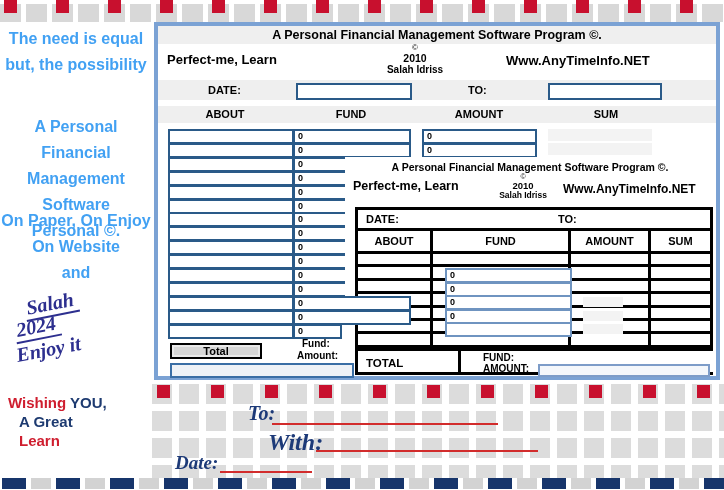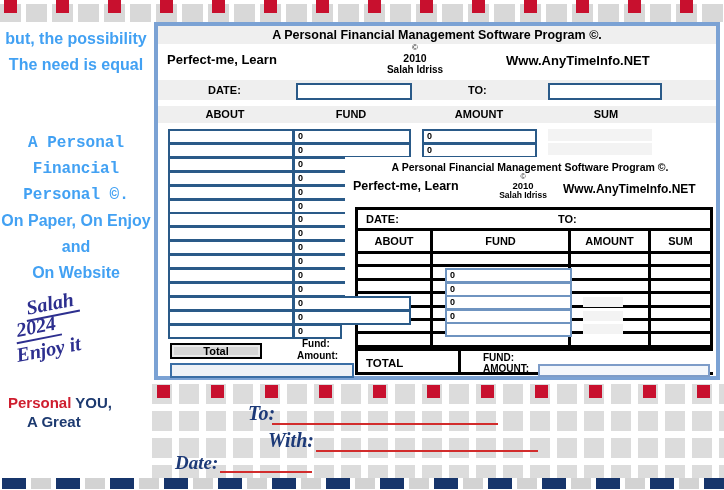--- a/index.html
+++ b/index.html
@@ -26,28 +26,28 @@
     background-image:
       linear-gradient(90deg,#17356b 0 24px,transparent 24px),
       linear-gradient(90deg,#d3d3d3 0 20px,transparent 20px);
     background-size:54px 11px,54px 11px;
     background-position:2px 0,31px 0;
     background-repeat:repeat-x,repeat-x;}
   
   .sidebar{position:absolute;left:0;top:22px;width:152px;height:362px;}
   .q{position:absolute;left:0;width:152px;text-align:center;
      font-weight:bold;font-size:16px;line-height:26px;color:#42a1f3;}
-  .q1{top:4px;} .q2{top:108px;font-family:Liberation Mono, monospace;} .q3{top:186px;}
+  .q1{top:4px;} .q2{top:92px;} .q3{top:186px;}
   .hw{position:absolute;font-family:"Liberation Serif",serif;font-style:italic;
       font-weight:bold;font-size:20px;color:#2d2f8f;transform:rotate(-11deg);}
   .hw-u{border-bottom:2px solid #2d2f8f;padding:0 4px 1px 2px;}
   .hw1{left:24px;top:270px;} .hw2{left:14px;top:293px;} .hw3{left:16px;top:316px;}
   .wishing{position:absolute;left:8px;top:393px;font-weight:bold;font-size:15px;
            line-height:19px;white-space:nowrap;}
-  .wishing .indent{margin-left:19px;}
+  .wishing .indent{margin-left:11px;}
   .red{color:#cf1e2f;} .navy{color:#1d3a70;}
   
   .panel{position:absolute;left:154px;top:22px;width:566px;height:358px;
          border:4px solid #7ba2d4;background:#fff;box-sizing:border-box;}
   .band{position:absolute;left:0;width:558px;background:#efefef;}
   .title-band{top:0;height:18px;text-align:center;font-weight:bold;font-size:12.5px;
               line-height:18px;color:#000;}
   .product{position:absolute;left:9px;top:26px;font-weight:bold;font-size:13px;}
   .credit{position:absolute;left:222px;top:18px;width:70px;text-align:center;line-height:1.1;}
   .credit .c1{font-size:8px;} .credit .c2{font-weight:bold;font-size:10.5px;}
@@ -116,47 +116,48 @@
                  background:#f4f7fb;border:2px solid #7d9cc8;}
   .obox{position:absolute;left:100px;width:120px;height:11px;background:#fff;
         border:2px solid #6f94c0;font-weight:bold;font-size:9px;line-height:11px;
         padding-left:3px;z-index:6;}
   .gbox{position:absolute;left:238px;width:40px;height:10px;background:#f3f3f3;z-index:6;}
   .g0{top:140px;} .g1{top:153.5px;} .g2{top:167px;}
   
   .card-lbl{position:absolute;font-family:"Liberation Serif",serif;font-style:italic;
             font-weight:bold;color:#1d3a78;z-index:3;}
   .to-label{left:248px;top:402px;font-size:20px;}
-  .with-label{left:268px;top:429px;font-size:20px;}
+  .with-label{left:268px;top:429px;font-size:24px;}
   .date-label{left:175px;top:452px;font-size:19px;}
   .card-line{position:absolute;height:2px;background:#d22c2c;z-index:3;}
   .to-line{left:272px;top:423px;width:226px;}
   .with-line{left:316px;top:450px;width:222px;}
   .date-line{left:220px;top:471px;width:92px;}
 </style>
 </head>
 <body>
 
 <div id="stage">
 
   <div class="strip-top"></div>
 
   <div class="sidebar">
     <div class="q q1">
+      <div>The need is equal</div>
       <div>but, the possibility</div>
-      <div>The need is equal</div>
     </div>
     <div class="q q2">
       <div>A Personal Financial</div>
+      <div>Management Software</div>
       <div>Personal ©.</div>
     </div>
     <div class="q q3">
       <div>On Paper, On Enjoy</div>
+      <div>On Website</div>
       <div>and</div>
-      <div>On Website</div>
     </div>
     <div class="hw hw1"><span class="hw-u">Salah</span></div>
     <div class="hw hw2"><span class="hw-u">2024</span></div>
     <div class="hw hw3">Enjoy it</div>
   </div>
 
   <div class="panel">
     <div class="band title-band">
       <span>A Personal Financial Management Software Program ©.</span>
     </div>
@@ -267,22 +268,23 @@
           <div class="obox" style="top: 165px;"></div>
         </div>
       <div class="gbox g0"></div>
       <div class="gbox g1"></div>
       <div class="gbox g2"></div>
     </div>
   </div>
 
   <div class="grid-area"></div>
   <div class="wishing">
-    <div><span class="red">Personal</span><span class="navy"> YOU,</span></div>
+    <div><span class="red">Wishing</span><span class="navy"> YOU,</span></div>
     <div class="navy indent">A Great</div>
+    <div class="red indent">Learn</div>
   </div>
 
   <div class="card-lbl to-label">To:</div>
   <div class="card-line to-line"></div>
   <div class="card-lbl with-label">With:</div>
   <div class="card-line with-line"></div>
   <div class="card-lbl date-label">Date:</div>
   <div class="card-line date-line"></div>
 
   <div class="strip-bottom"></div>

